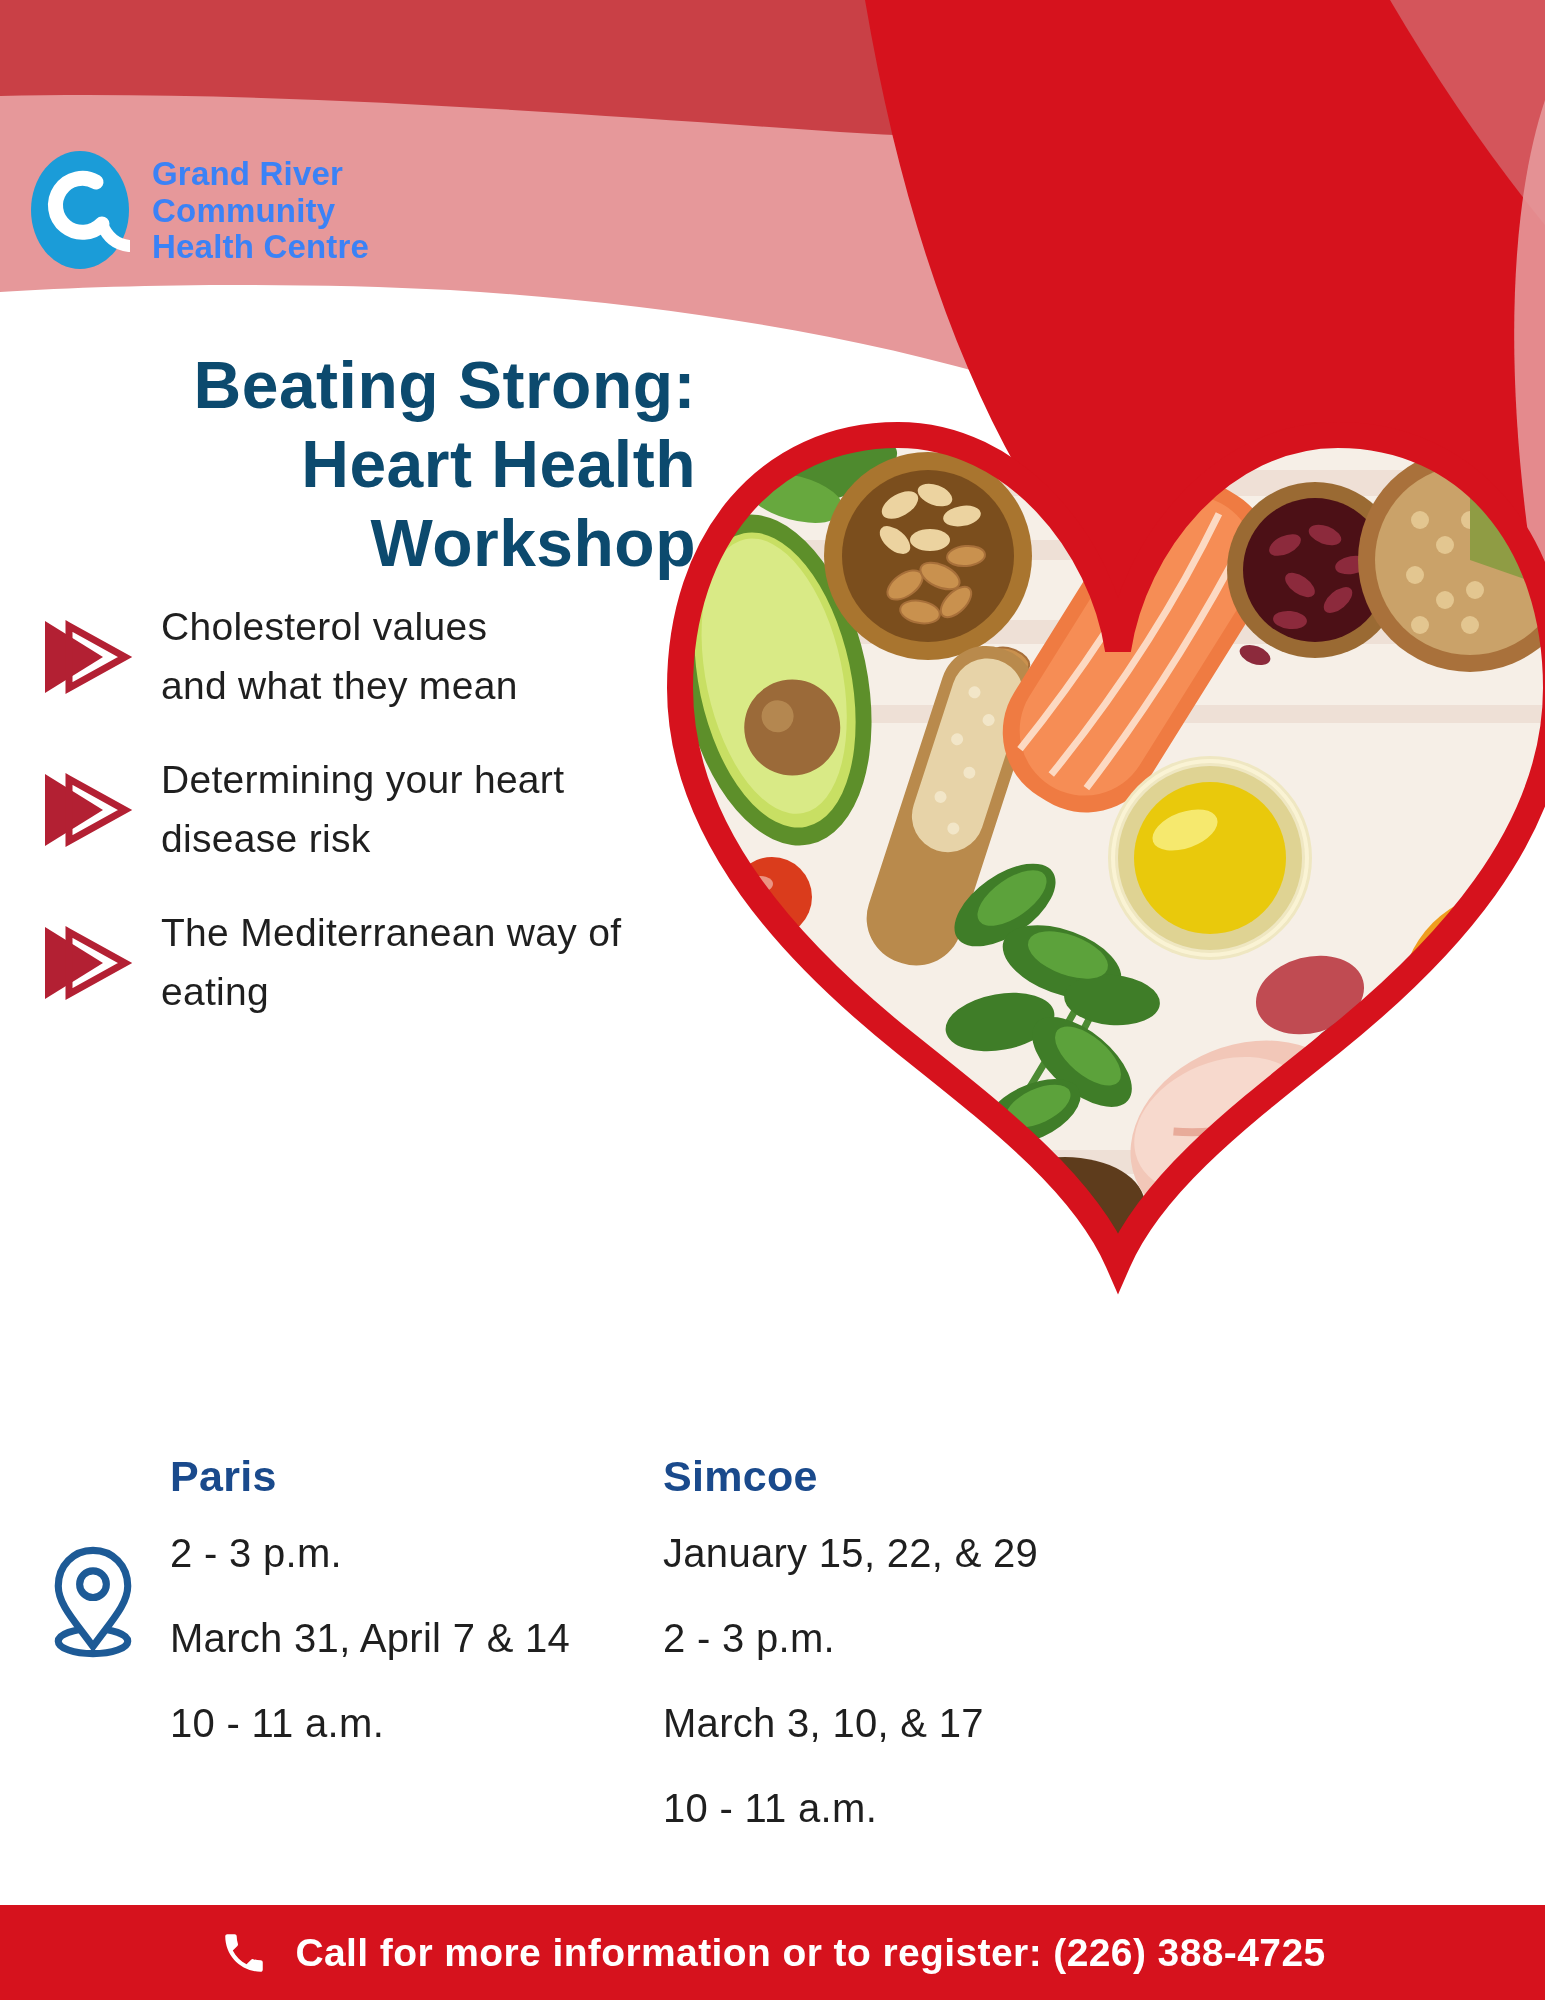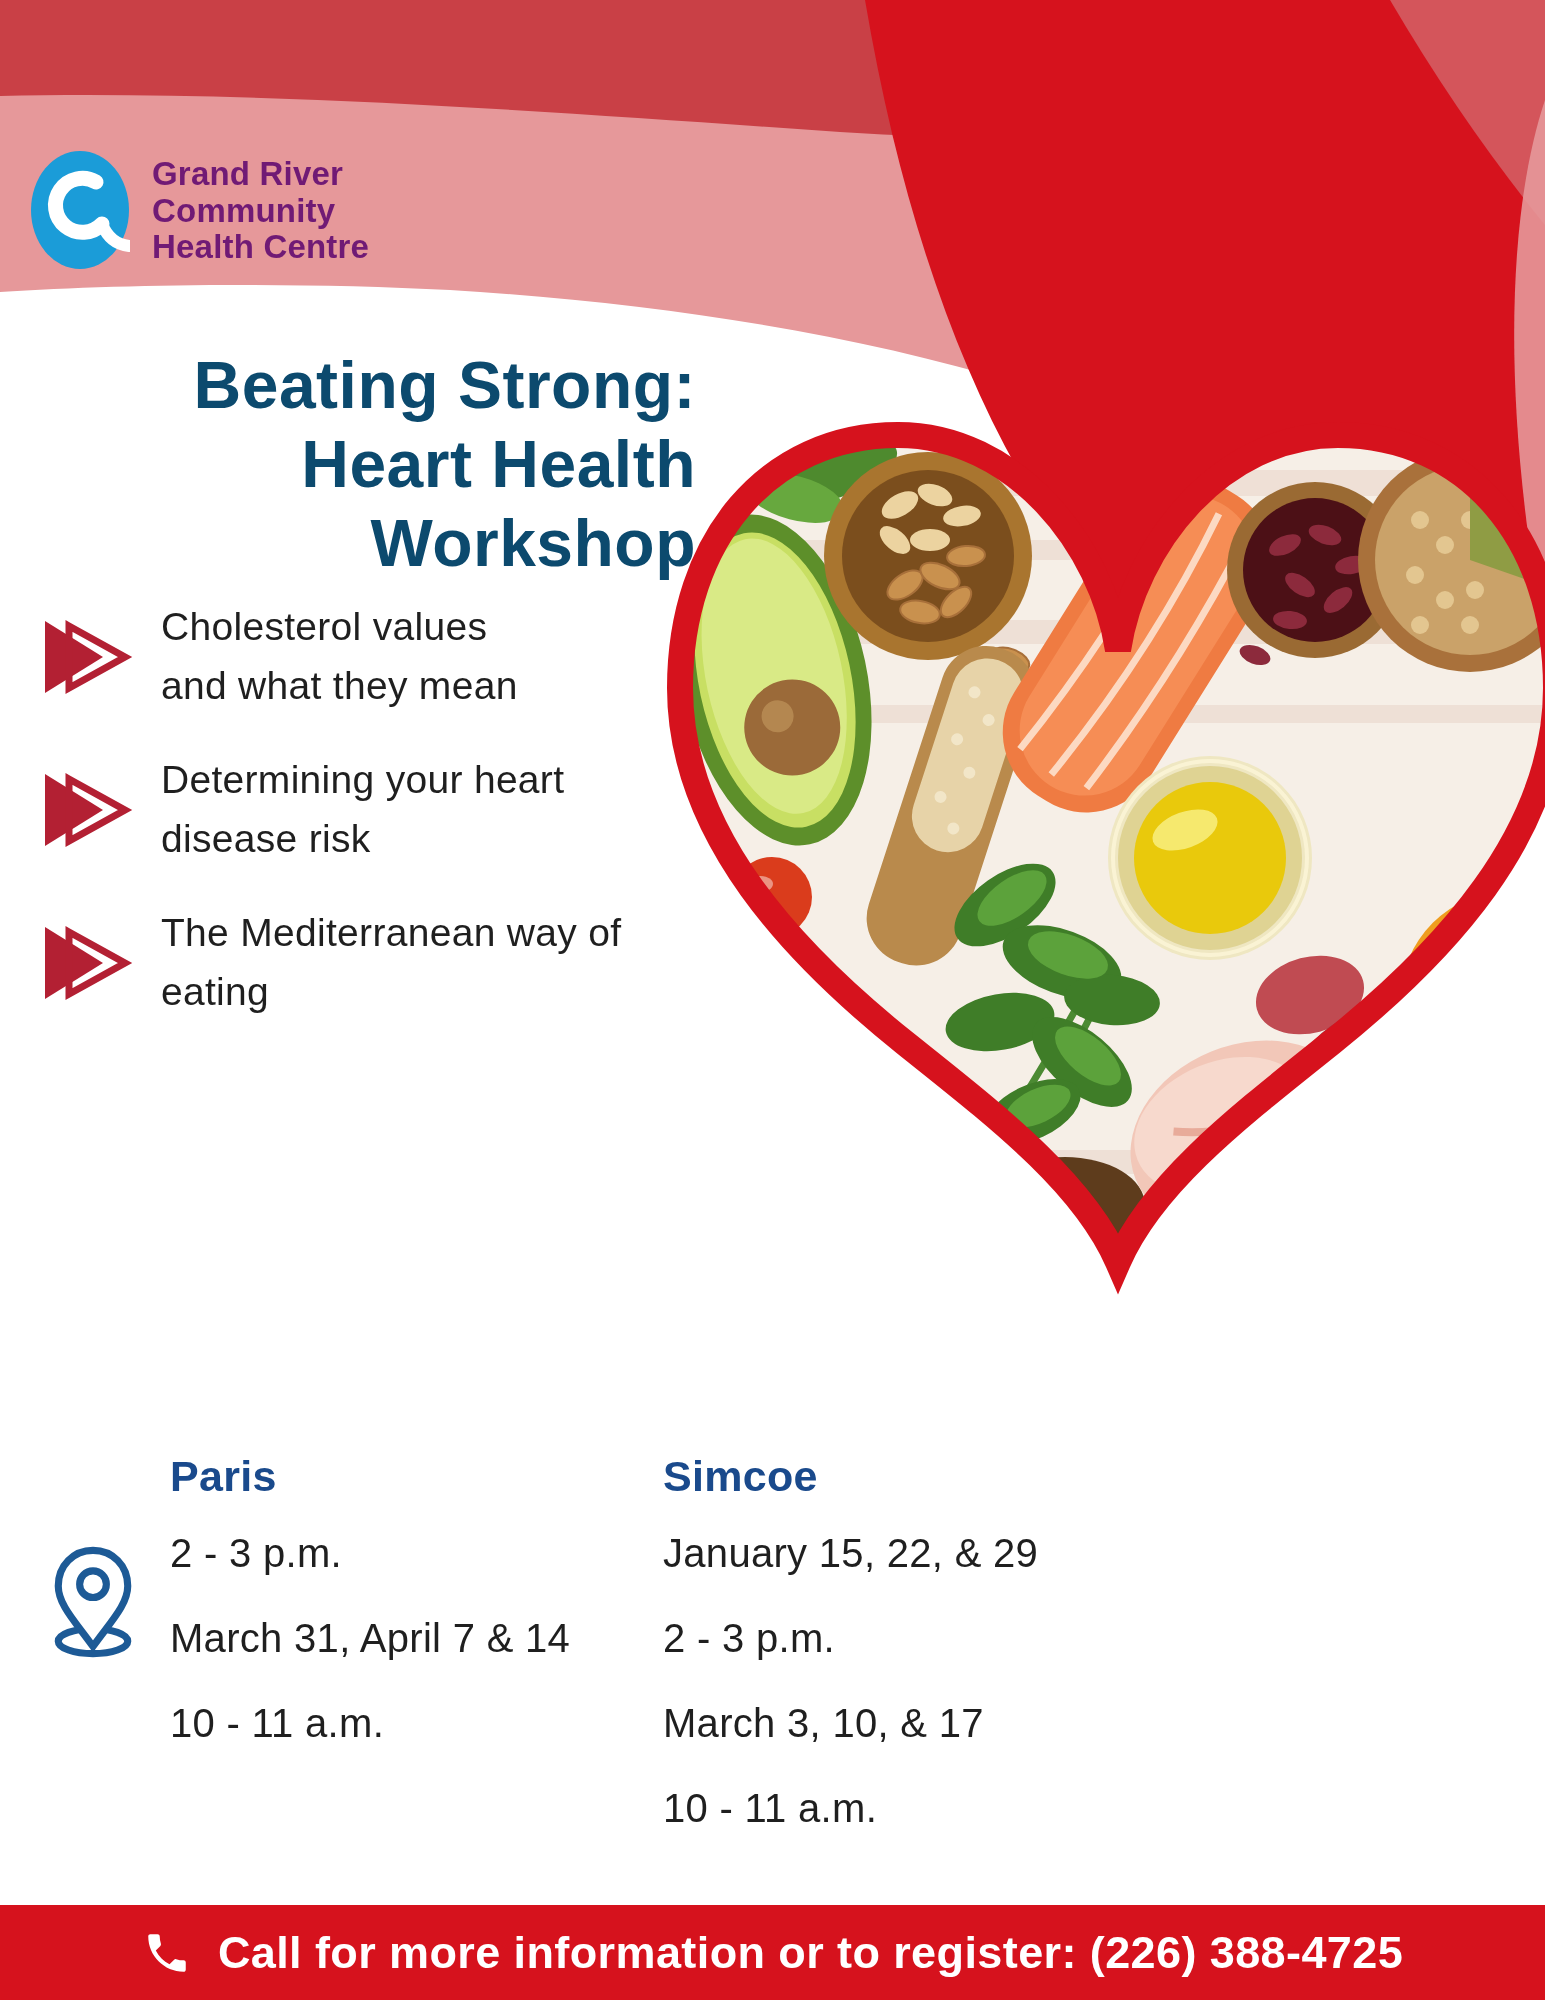--- a/index.html
+++ b/index.html
@@ -5,21 +5,21 @@
   html,body{margin:0;padding:0;background:#e8e8e8;}
   .flyer{
     position:relative;width:1545px;height:2000px;overflow:hidden;
     background:#ffffff;font-family:"Liberation Sans",sans-serif;
   }
   .bg-svg{position:absolute;left:0;top:0;width:1545px;height:2000px;display:block;}
 
   
   .logo{position:absolute;left:30px;top:150px;display:flex;align-items:center;gap:22px;}
   .logo-mark{width:100px;height:122px;flex:0 0 auto;}
-  .logo-name{color:#701a75;font-size:33px;font-weight:700;line-height:1.12;letter-spacing:.2px;}
+  .logo-name{color:#3b82f6;font-size:33px;font-weight:700;line-height:1.12;letter-spacing:.2px;}
 
   
   .title{
     position:absolute;left:36px;top:346px;width:660px;text-align:right;
     color:#0c4a6e;font-size:66px;font-weight:700;line-height:1.2;letter-spacing:.5px;
   }
 
   
   .bullets{position:absolute;left:45px;top:598px;width:720px;}
   .bullet{display:flex;align-items:center;gap:28px;margin-bottom:36px;}
@@ -36,21 +36,21 @@
   .loc-simcoe{left:663px;width:520px;}
   .loc-head{margin:0 0 10px 0;color:#1a4a8c;font-size:43px;font-weight:700;letter-spacing:.3px;}
   .loc-row{height:85px;line-height:85px;color:#1f1f1f;font-size:40px;letter-spacing:.3px;}
 
   
   .footer{
     position:absolute;left:0;bottom:0;width:1545px;height:95px;background:#d6121d;
     display:flex;align-items:center;justify-content:center;gap:26px;
   }
   .footer-icon{width:50px;height:50px;flex:0 0 auto;}
-  .footer-text{color:#ffffff;font-size:45px;font-weight:700;letter-spacing:.4px;}
+  .footer-text{color:#ffffff;font-size:39px;font-weight:700;letter-spacing:.4px;}
 </style>
 </head>
 <body>
 
 <div class="flyer">
 
   <svg class="bg-svg" viewBox="0 0 1545 2000" aria-hidden="true">
     <defs>
       <clipPath id="heartClip">
         <path d="M1118,650 C1102,545 1015,435 898,435 C768,435 680,540 680,688 C680,835 795,955 905,1043 C995,1115 1083,1182 1118,1262 C1153,1182 1241,1115 1331,1043 C1441,955 1556,835 1556,688 C1556,540 1468,435 1338,435 C1221,435 1134,545 1118,650 Z"></path>

